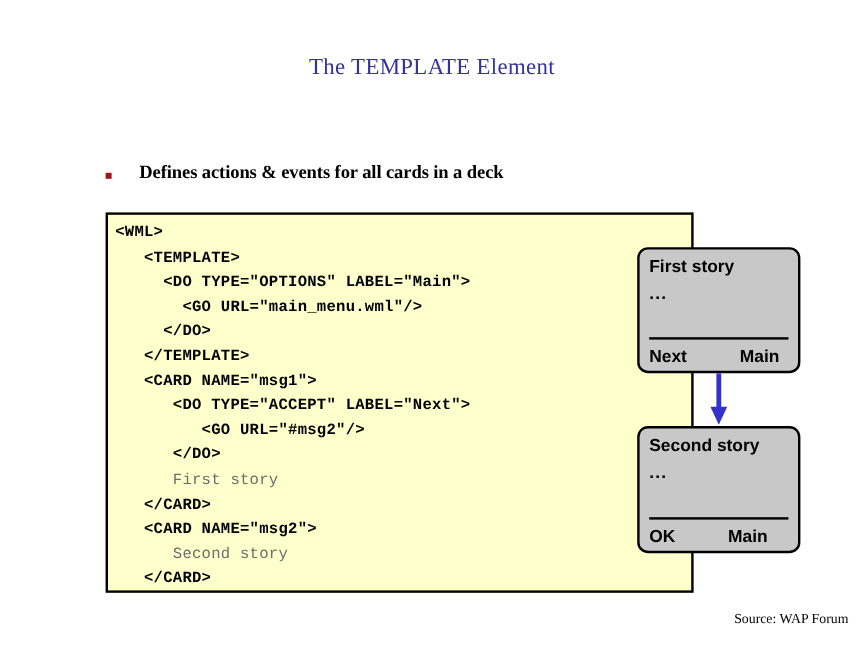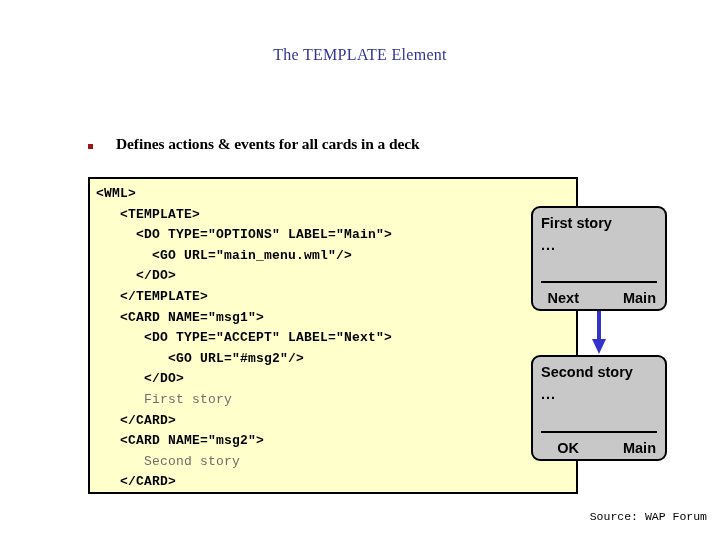--- a/index.html
+++ b/index.html
@@ -18,21 +18,21 @@
   }
 
   
   #slide-title {
     position: absolute;
     left: 0;
     top: 46px;
     width: 720px;
     text-align: center;
     font-family: "Liberation Serif", "DejaVu Serif", serif;
-    font-size: 16px;
+    font-size: 19px;
     font-weight: normal;
     color: #333399;
     letter-spacing: 0.3px;
     white-space: nowrap;
   }
 
   
   #bullet-row {
     position: absolute;
     left: 88px;
@@ -124,41 +124,41 @@
     bottom: 26px;
     height: 2px;
     background: #000000;
   }
   .phone-softkeys {
     position: absolute;
     left: 8px;
     right: 8px;
     bottom: 3px;
     display: flex;
-    justify-content: flex-end;
+    justify-content: flex-start;
     font-size: 14.5px;
     font-weight: bold;
   }
   .phone-softkeys .right-key { margin-right: 1px; margin-left: 44px; }
 
   
   #flow-arrow {
     position: absolute;
     left: 592px;
     top: 311px;
     width: 14px;
     height: 44px;
   }
 
   
   #source-note {
     position: absolute;
     right: 13px;
     top: 510px;
-    font-family: Liberation Mono, monospace;
+    font-family: Liberation Serif, serif;
     font-size: 11.5px;
     color: #000000;
     white-space: nowrap;
   }
 </style>
 </head>
 <body>
 
 <div id="slide">
 

